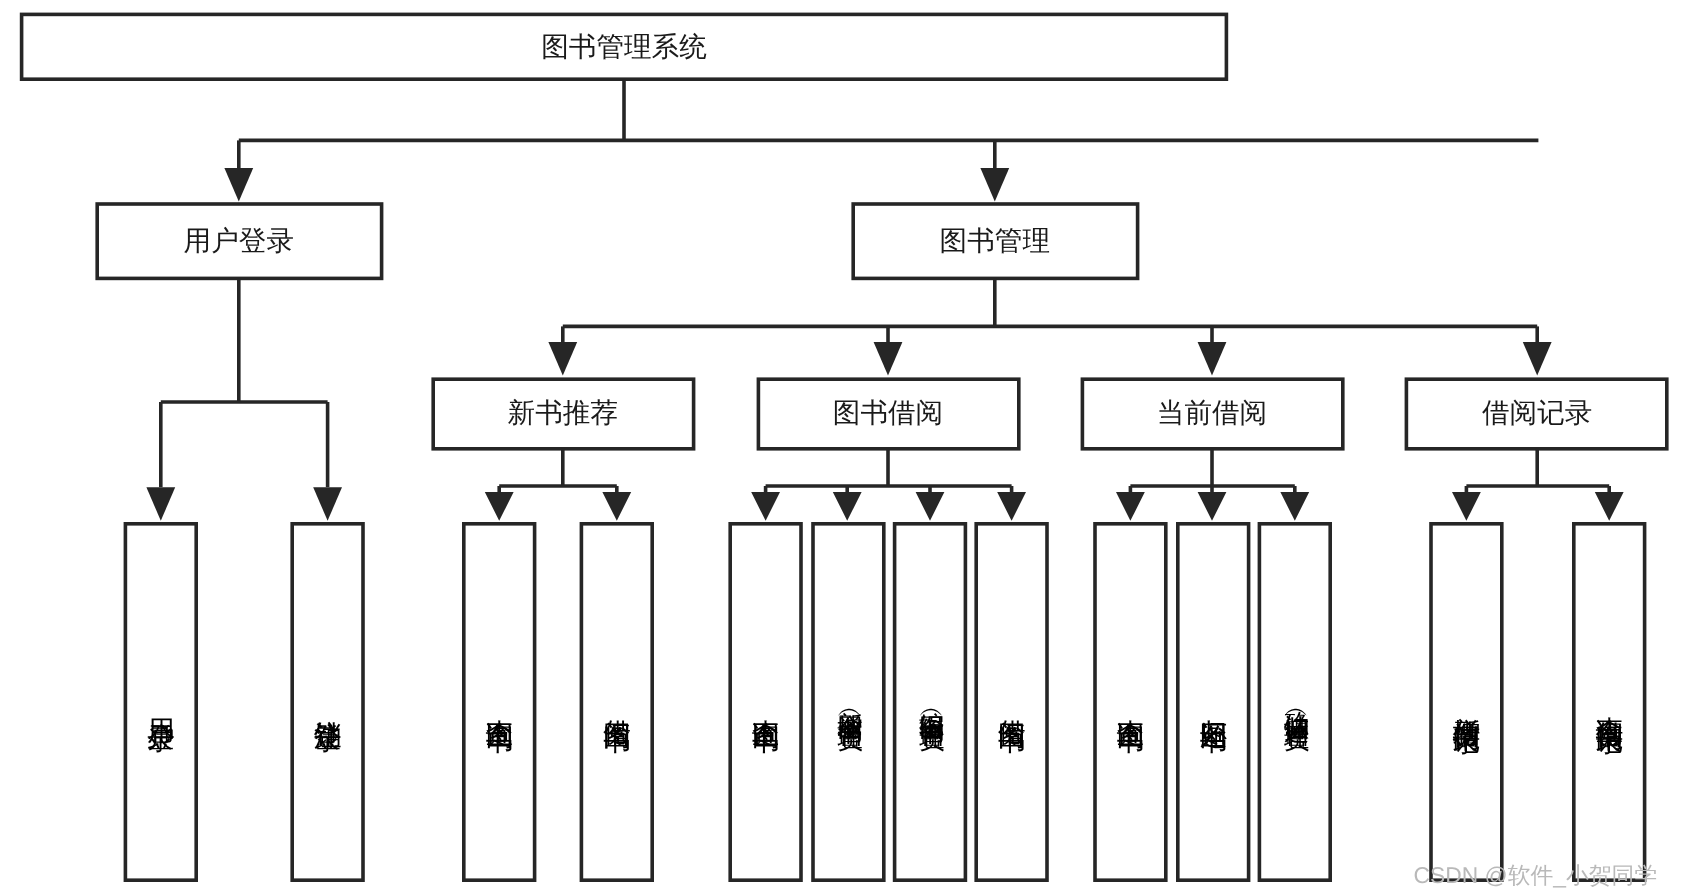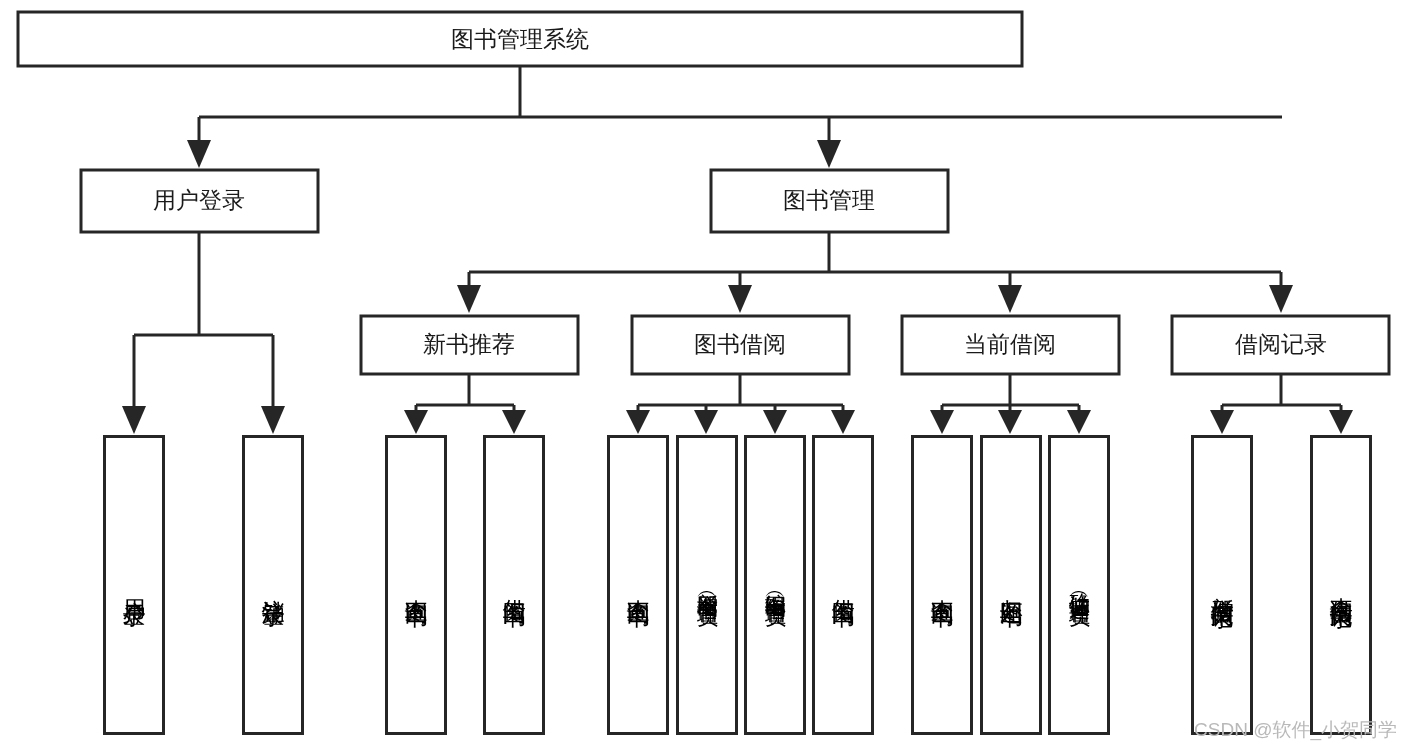--- a/index.html
+++ b/index.html
@@ -65,21 +65,21 @@
     position: absolute;
     box-sizing: border-box;
     border: 3px solid #262626;
     background: #ffffff;
     display: flex;
     align-items: center;
     justify-content: center;
   }
   .watermark {
     position: absolute;
-    right: 8px;
+    right: 24px;
     bottom: 4px;
     font-family: "Liberation Sans", "DejaVu Sans", sans-serif;
     font-size: 19px;
     color: #b9b9b9;
     white-space: nowrap;
     pointer-events: none;
   }
 </style>
 </head>
 <body>

